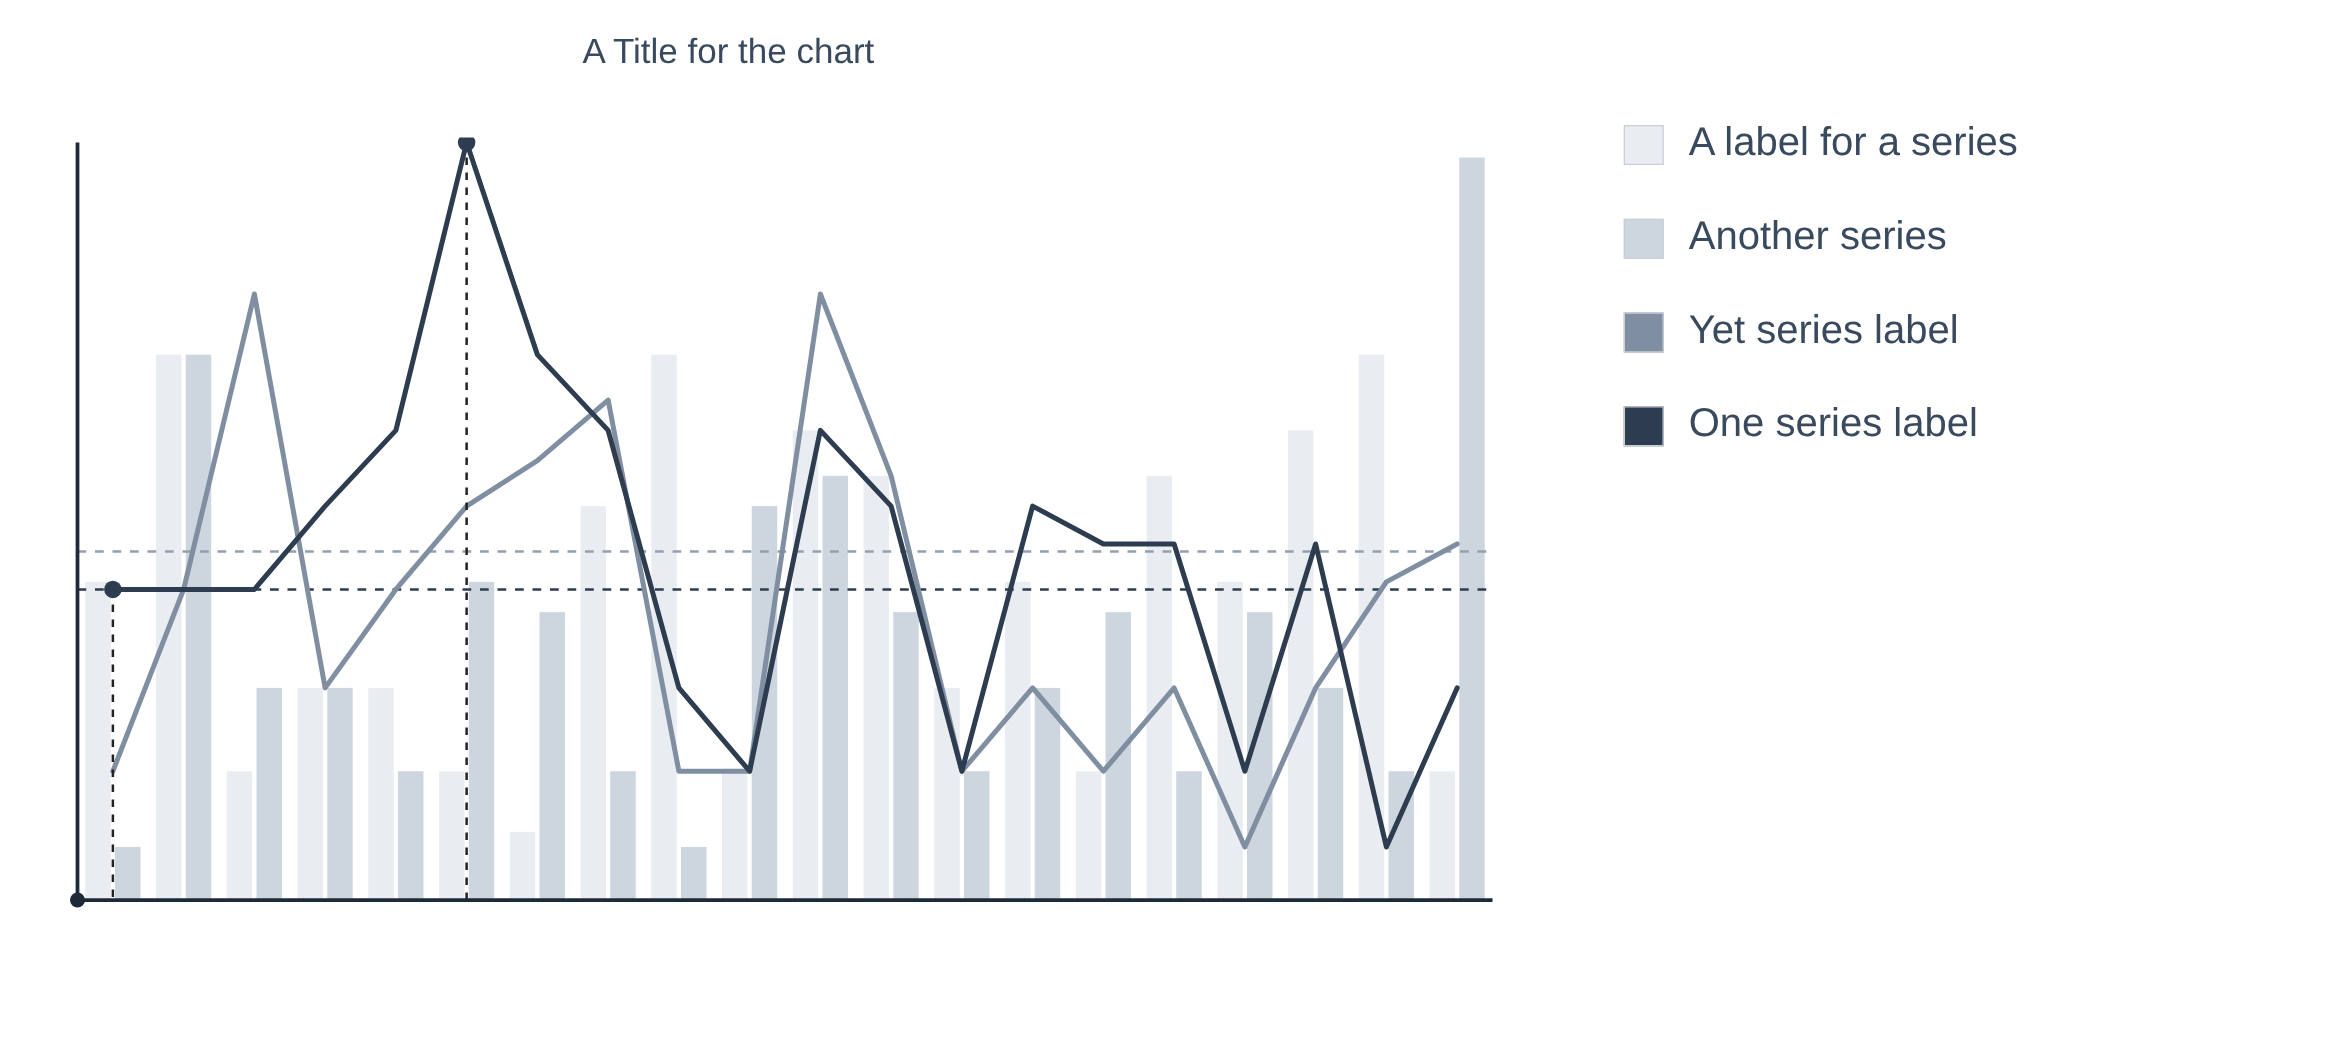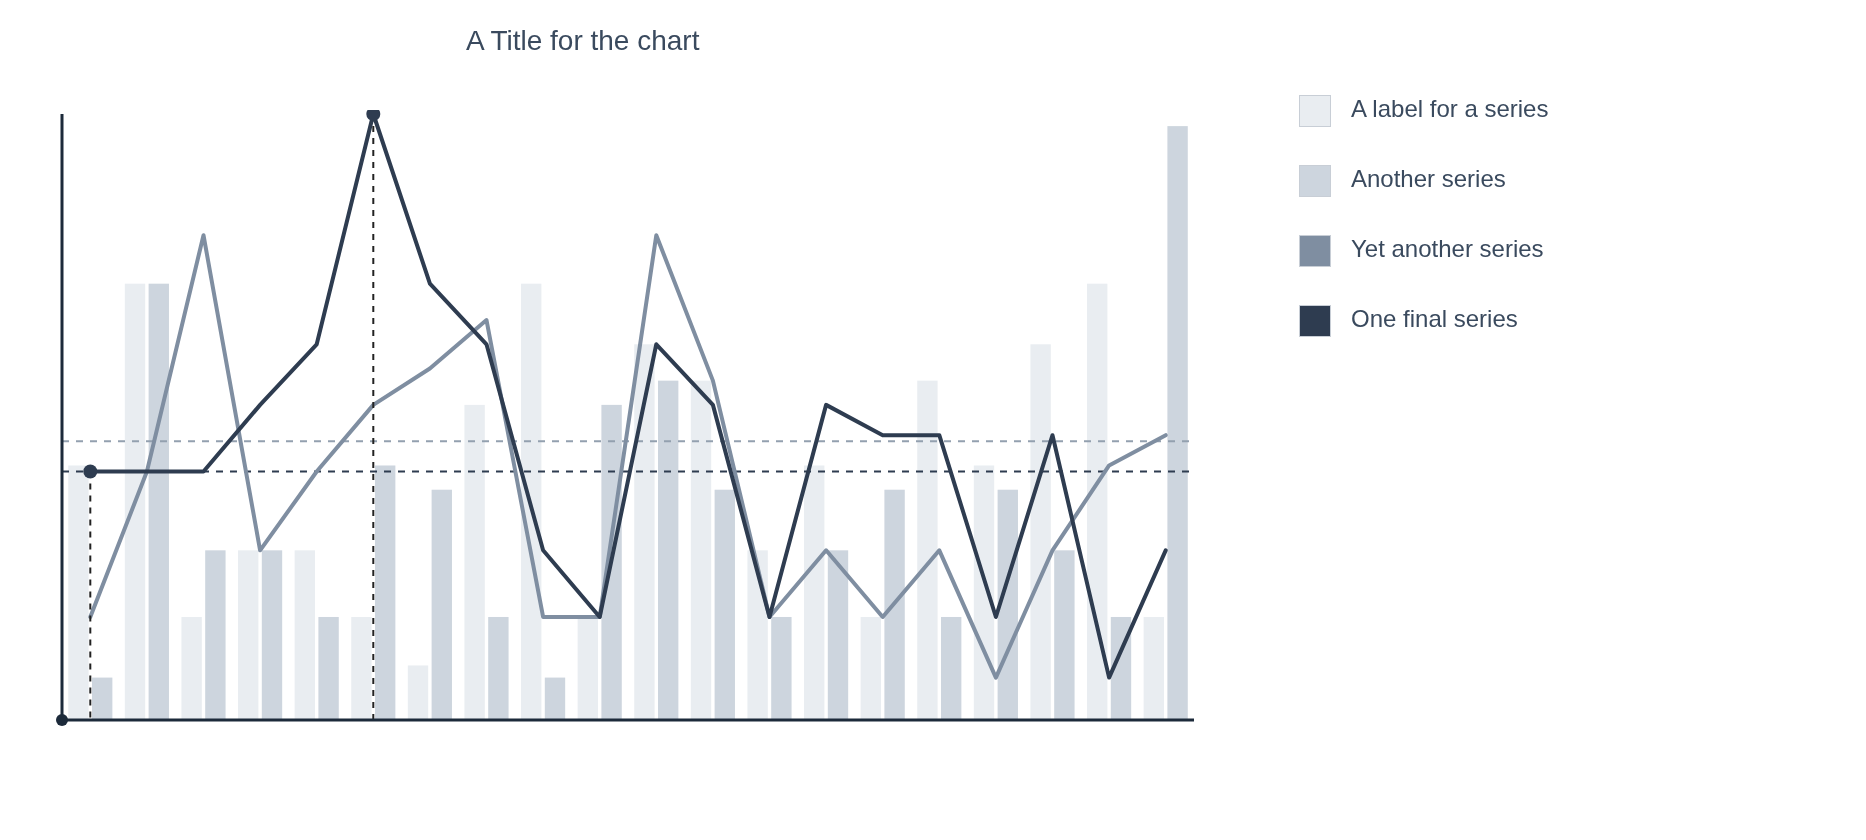--- a/index.html
+++ b/index.html
@@ -34,23 +34,23 @@
     .legend {
       position: absolute;
       left: 1230px;
       top: 95px;
       display: flex;
       flex-direction: column;
       gap: 38px;
     }
     .legend-item {
       display: flex;
-      align-items: flex-start;
+      align-items: flex-end;
       gap: 20px;
-      font-size: 24px;
+      font-size: 32px;
       color: #3a4a5e;
       padding-left: 43px;
     }
     .legend-swatch {
       width: 32px;
       height: 32px;
       border: 1px solid #c8ced6;
     }
   </style>
 </head>
@@ -128,20 +128,20 @@
     <div class="legend-item">
       <span class="legend-swatch" style="background:#e9edf1"></span>
       <span>A label for a series</span>
     </div>
     <div class="legend-item">
       <span class="legend-swatch" style="background:#cdd5de"></span>
       <span>Another series</span>
     </div>
     <div class="legend-item">
       <span class="legend-swatch" style="background:#7f8ea1"></span>
-      <span>Yet another series</span>
+      <span>Yet series label</span>
     </div>
     <div class="legend-item">
       <span class="legend-swatch" style="background:#2e3c50"></span>
-      <span>One final series</span>
+      <span>One series label</span>
     </div>
   </div>
 </div>
 
 </body></html>

